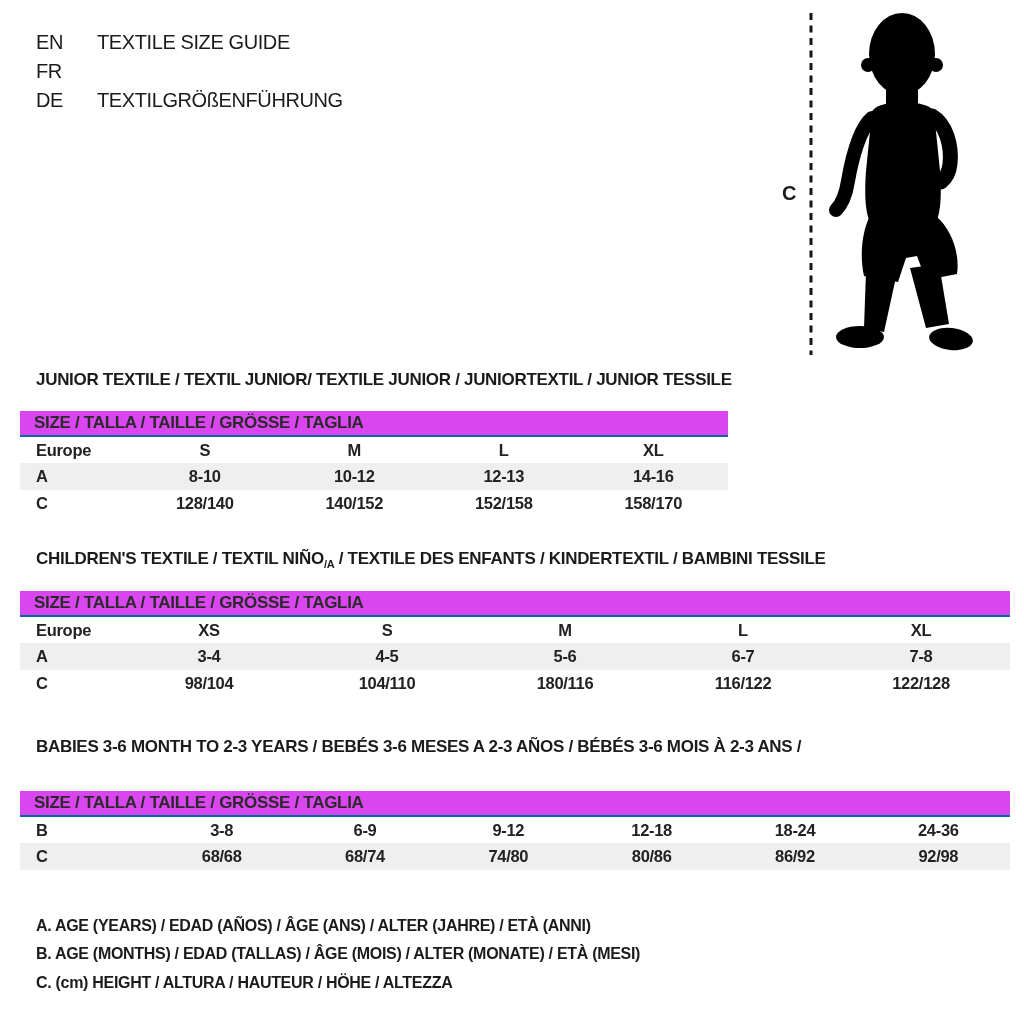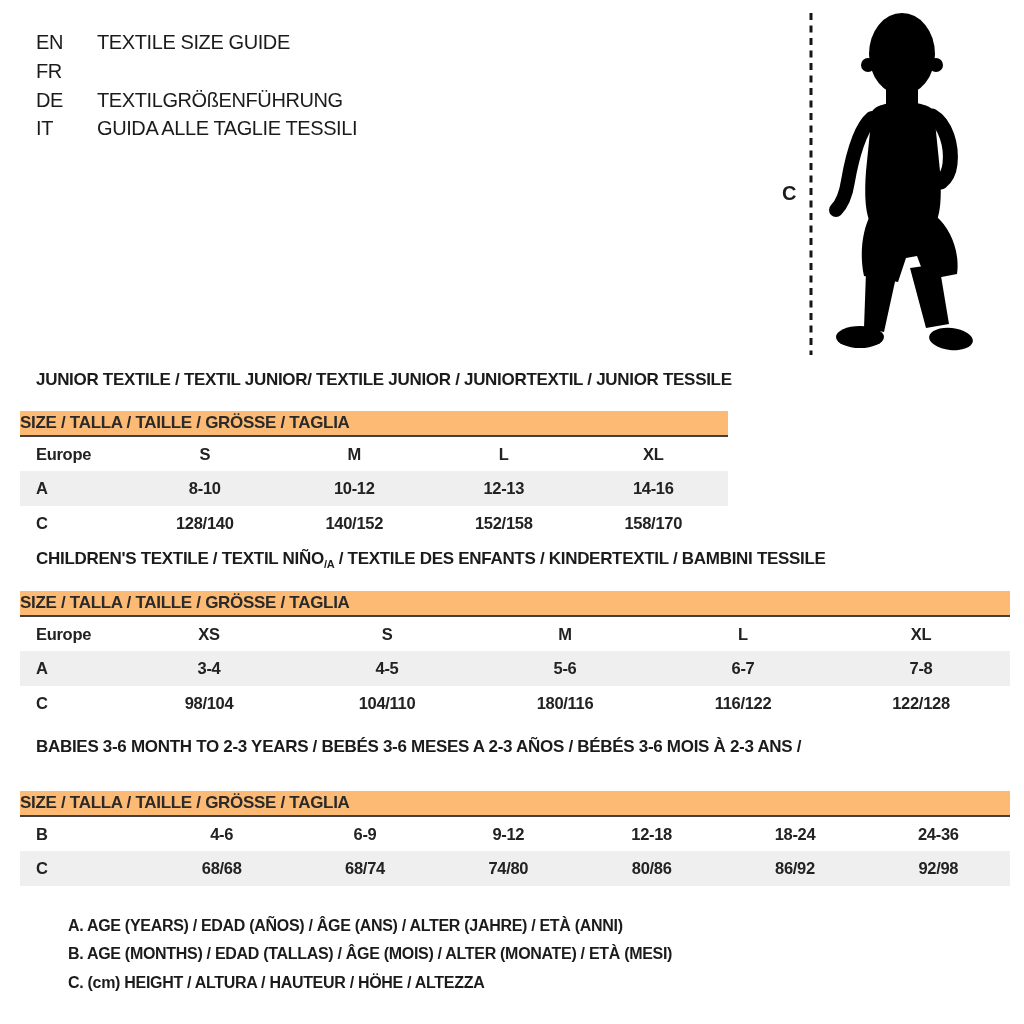--- a/index.html
+++ b/index.html
@@ -53,70 +53,66 @@
   #heading-junior   { top: 370px; }
   #heading-children { top: 549px; }
   #heading-babies   { top: 733px; line-height: 28px; }
   .notes {
     position: absolute;
     left: 36px; top: 912px;
     font-size: 16px;
     font-weight: bold;
     letter-spacing: -0.3px;
     line-height: 28.3px;
-    margin-left: 32px;
   }
 
   
   .size-table {
     position: absolute;
     border-collapse: collapse;
     table-layout: fixed;
   }
   #table-junior   { left: 20px; top: 411px; width: 708px; }
   #table-children { left: 20px; top: 591px; width: 990px; }
   #table-babies   { left: 20px; top: 791px; width: 990px; }
 
   .size-table td {
     font-size: 16.5px;
     letter-spacing: -0.3px;
     white-space: nowrap;
   }
   .size-table .bar td {
-    background: #fdba74;
-    border-bottom: 2px solid #404040;
+    background: #d946ef;
+    border-bottom: 2px solid #0369a1;
     height: 25px;
     font-weight: bold;
     font-size: 17px;
+    padding-left: 14px;
     text-align: left;
     color: #2a2a2a;
   }
-  .size-table .data-row td { height: 35px; text-align: center; font-weight: bold; color: #222; }
+  .size-table .data-row td { height: 27px; text-align: center; font-weight: bold; color: #222; }
   .size-table .data-row td.row-label { text-align: left; padding-left: 16px; }
   .size-table .shaded td { background: #efefef; }
 </style>
 </head>
 <body>
 
 <div class="lang-block">
   <div class="lang-row">
     <span class="lang-code">EN</span>
     <span class="lang-label">TEXTILE SIZE GUIDE</span>
   </div>
   <div class="lang-row">
     <span class="lang-code">FR</span>
   </div>
   <div class="lang-row">
     <span class="lang-code">DE</span>
     <span class="lang-label">TEXTILGRÖßENFÜHRUNG</span>
   </div>
-  <div class="lang-row">
-    <span class="lang-code">IT</span>
-    <span class="lang-label">GUIDA ALLE TAGLIE TESSILI</span>
-  </div>
 </div>
 
 <div class="figure-area">
   <span class="height-label">C</span>
   <svg class="measure-line" width="4" height="342" viewBox="0 0 4 342">
     <line x1="2" y1="0" x2="2" y2="342" stroke="#161616" stroke-width="3" stroke-dasharray="7 5.5"></line>
   </svg>
   <svg class="silhouette" width="162" height="352" viewBox="0 0 162 352">
     <g fill="#000000">
 
@@ -235,21 +231,21 @@
       <col>
       <col>
       <col>
     </colgroup>
   <tbody>
       <tr class="bar">
     <td colspan="7">SIZE / TALLA / TAILLE / GRÖSSE / TAGLIA</td>
   </tr>
   <tr class="data-row">
     <td class="row-label">B</td>
-    <td>4-6</td>
+    <td>3-8</td>
     <td>6-9</td>
     <td>9-12</td>
     <td>12-18</td>
     <td>18-24</td>
     <td>24-36</td>
   </tr>
   <tr class="data-row shaded">
     <td class="row-label">C</td>
     <td>68/68</td>
     <td>68/74</td>

